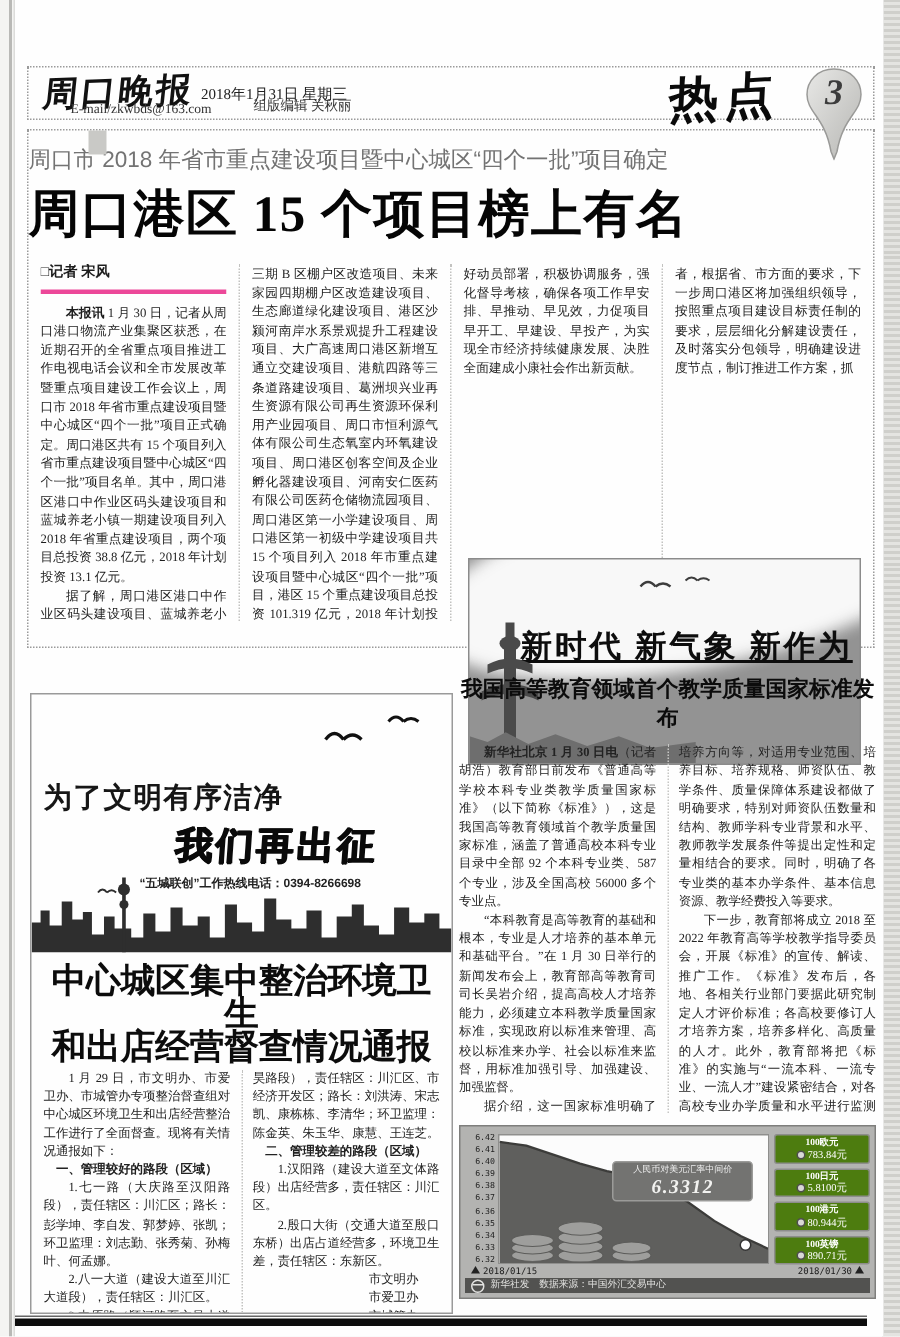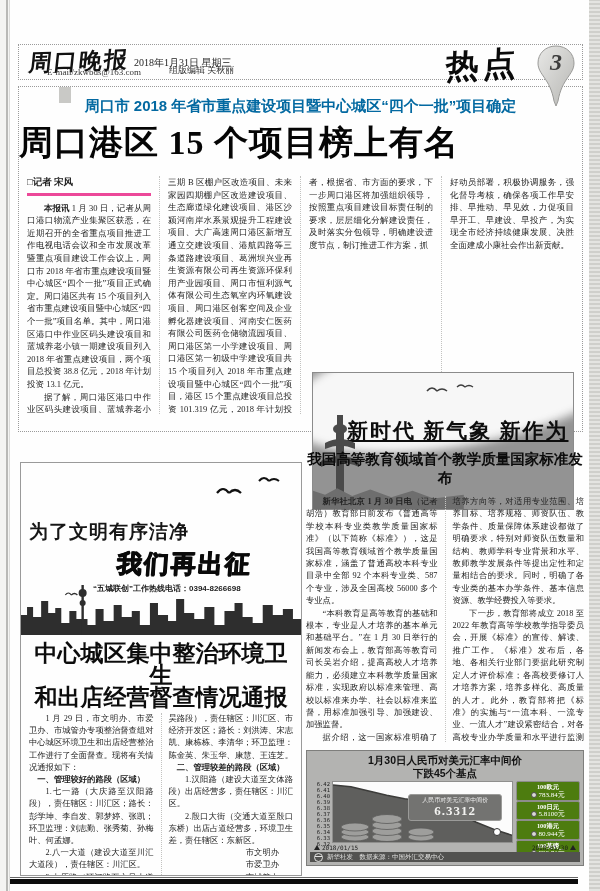--- a/index.html
+++ b/index.html
@@ -20,21 +20,21 @@
   .mh-mail{position:absolute;left:4px;bottom:2px;font-size:9px;color:#333;margin-left:24px;}
   .mh-editor{position:absolute;left:150px;bottom:2px;font-size:9px;color:#333;}
   .section-title{position:absolute;right:62px;top:-2px;font-size:33px;font-weight:900;
         transform:skewX(-6deg) rotate(-3deg);color:#0a0a0a;letter-spacing:4px;}
   .balloon{position:absolute;right:6px;top:0px;width:40px;height:62px;z-index:5;}
   .balloon .num{position:absolute;left:0;top:4px;width:40px;text-align:center;
         font-size:24px;font-style:italic;color:#3c3c3c;font-weight:bold;}
   
   .lead{position:absolute;left:8px;top:86px;width:563px;height:344px;border:1px dotted #9a9a9a;padding:0;}
   .lead .tab{position:absolute;left:40px;top:0;width:12px;height:16px;background:#c9c9c6;}
-  .kicker{margin-top:10px;text-align:center;font-size:15px;font-weight:bold;color:#0369a1;}
+  .kicker{margin-top:10px;text-align:left;font-size:15px;font-weight:normal;color:#737373;}
   .headline{margin-top:4px;font-size:34px;font-weight:900;color:#050505;letter-spacing:1px;}
   .lead-body{position:relative;margin:10px 8px 0 8px;height:238px;}
   .cols{display:flex;height:100%;}
   .col{flex:1;min-width:0;overflow:hidden;text-align:justify;font-size:8.5px;line-height:12.6px;color:#1d1d1d;}
   .col + .col{border-left:1px dotted #c2c2c0;padding-left:8px;margin-left:8px;}
   .col p{margin:0;}
   .col p.ind{text-indent:2em;}
   .byline{font-weight:bold;font-size:9.5px;border-bottom:3px solid #ec4899;padding-bottom:4px;margin-bottom:6px;}
   .short{height:92px;overflow:hidden;}
   
@@ -78,21 +78,21 @@
   .chart-main{flex:1;display:flex;margin-top:2px;min-height:0;}
   .yaxis{width:20px;display:flex;flex-direction:column;justify-content:space-between;
          font-size:5.5px;line-height:6px;text-align:right;padding-right:2px;color:#222;
          font-family:"DejaVu Sans Mono",monospace;}
   .plot{flex:1;position:relative;background:#fcfcfc;border:1px solid #8f8f8d;min-width:0;}
   .plot svg.area{position:absolute;inset:0;width:100%;height:100%;}
   .coins{position:absolute;left:4px;bottom:1px;width:110px;height:42px;}
   .badge{position:absolute;left:42%;top:20%;width:88px;background:#737371;border:1px solid #9b9b99;
          border-radius:3px;text-align:center;color:#eee;padding:2px 2px;}
   .badge .bl{font-size:6px;line-height:7px;}
-  .badge .bv{font-size:13px;line-height:14px;font-weight:900;color:#f2f2f0;letter-spacing:1px;}
+  .badge .bv{font-size:13px;line-height:14px;font-weight:900;color:#f2f2f0;letter-spacing:1px;font-style:italic;}
   .endpoint{position:absolute;right:6%;bottom:10%;width:6px;height:6px;border-radius:50%;
          background:#fff;border:1.5px solid #333;}
   .signposts{width:64px;display:flex;flex-direction:column;justify-content:space-between;padding-left:3px;}
   .signpost{background:#4d7c0f;border:1px solid #8d8d8b;border-radius:2px;text-align:center;
          color:#fff;padding:1px 1px;}
   .signpost .amt{font-size:6.3px;line-height:7.5px;font-weight:bold;}
   .signpost .val{font-size:7px;line-height:8px;}
   .coin-dot{display:inline-block;width:4px;height:4px;border-radius:50%;background:#d9d9d6;
          border:1px solid #4e4e4c;vertical-align:middle;margin-right:1px;}
   .xlabels{display:flex;justify-content:space-between;font-size:6px;color:#1a1a1a;margin-top:1px;
@@ -147,26 +147,26 @@
           <div class="byline">□记者 宋风</div>
           <p class="ind"><b>本报讯</b><span> 1 月 30 日，记者从周口港口物流产业集聚区获悉，在近期召开的全省重点项目推进工作电视电话会议和全市发展改革暨重点项目建设工作会议上，周口市 2018 年省市重点建设项目暨中心城区“四个一批”项目正式确定。周口港区共有 15 个项目列入省市重点建设项目暨中心城区“四个一批”项目名单。其中，周口港区港口中作业区码头建设项目和蓝城养老小镇一期建设项目列入 2018 年省重点建设项目，两个项目总投资 38.8 亿元，2018 年计划投资 13.1 亿元。</span></p>
           <p class="ind">据了解，周口港区港口中作业区码头建设项目、蓝城养老小镇一期建设项目、未来家园三期棚户区改造项目、港区未来家园</p>
         </div>
         <div class="col">
           <p>三期 B 区棚户区改造项目、未来家园四期棚户区改造建设项目、生态廊道绿化建设项目、港区沙颍河南岸水系景观提升工程建设项目、大广高速周口港区新增互通立交建设项目、港航四路等三条道路建设项目、葛洲坝兴业再生资源有限公司再生资源环保利用产业园项目、周口市恒利源气体有限公司生态氧室内环氧建设项目、周口港区创客空间及企业孵化器建设项目、河南安仁医药有限公司医药仓储物流园项目、周口港区第一小学建设项目、周口港区第一初级中学建设项目共 15 个项目列入 2018 年市重点建设项目暨中心城区“四个一批”项目，港区 15 个重点建设项目总投资 101.319 亿元，2018 年计划投资 38.8 亿元。</p>
 
         </div>
         <div class="col">
           <div class="short">
-              <p>者，根据省、市方面的要求，下一步周口港区将加强组织领导，按照重点项目建设目标责任制的要求，层层细化分解建设责任，及时落实分包领导，明确建设进度节点，制订推进工作方案，抓</p>
+              <p>好动员部署，积极协调服务，强化督导考核，确保各项工作早安排、早推动、早见效，力促项目早开工、早建设、早投产，为实现全市经济持续健康发展、决胜全面建成小康社会作出新贡献。</p>
             </div>
         </div>
         <div class="col">
           <div class="short">
-              <p>好动员部署，积极协调服务，强化督导考核，确保各项工作早安排、早推动、早见效，力促项目早开工、早建设、早投产，为实现全市经济持续健康发展、决胜全面建成小康社会作出新贡献。</p>
+              <p>者，根据省、市方面的要求，下一步周口港区将加强组织领导，按照重点项目建设目标责任制的要求，层层细化分解建设责任，及时落实分包领导，明确建设进度节点，制订推进工作方案，抓</p>
             </div>
         </div>
       </div>
 
       <div class="photo">
         <div class="swoosh"></div>
         <svg style="position:absolute;left:110px;top:8px" width="60" height="20" viewBox="0 0 60 20">
           <path d="M4 10 Q9 4 14 10 M14 10 Q19 6 24 10" stroke="#3d3d3d" stroke-width="1.6" fill="none"></path>
           <path d="M34 6 Q38 2 42 6 M42 6 Q46 3 50 6" stroke="#3d3d3d" stroke-width="1.3" fill="none"></path>
         </svg>
@@ -240,24 +240,20 @@
         <p>“本科教育是高等教育的基础和根本，专业是人才培养的基本单元和基础平台。”在 1 月 30 日举行的新闻发布会上，教育部高等教育司司长吴岩介绍，提高高校人才培养能力，必须建立本科教学质量国家标准，实现政府以标准来管理、高校以标准来办学、社会以标准来监督，用标准加强引导、加强建设、加强监督。</p>
         <p>据介绍，这一国家标准明确了各专业类的内涵、学科基础、人才</p>
       </div>
       <div class="ecol">
         <p class="cont">培养方向等，对适用专业范围、培养目标、培养规格、师资队伍、教学条件、质量保障体系建设都做了明确要求，特别对师资队伍数量和结构、教师学科专业背景和水平、教师教学发展条件等提出定性和定量相结合的要求。同时，明确了各专业类的基本办学条件、基本信息资源、教学经费投入等要求。</p>
         <p>下一步，教育部将成立 2018 至 2022 年教育高等学校教学指导委员会，开展《标准》的宣传、解读、推广工作。《标准》发布后，各地、各相关行业部门要据此研究制定人才评价标准；各高校要修订人才培养方案，培养多样化、高质量的人才。此外，教育部将把《标准》的实施与“一流本科、一流专业、一流人才”建设紧密结合，对各高校专业办学质量和水平进行监测认证，适时公布“成绩单”。</p>
       </div>
     </div>
 
     <div class="chart">
-      <div class="chart-title sans">
-        <div>1月30日人民币对美元汇率中间价</div>
-        <div>下跌45个基点</div>
-      </div>
       <div class="chart-main">
         <div class="yaxis">
             <div>6.42</div>
             <div>6.41</div>
             <div>6.40</div>
             <div>6.39</div>
             <div>6.38</div>
             <div>6.37</div>
             <div>6.36</div>
             <div>6.35</div>

